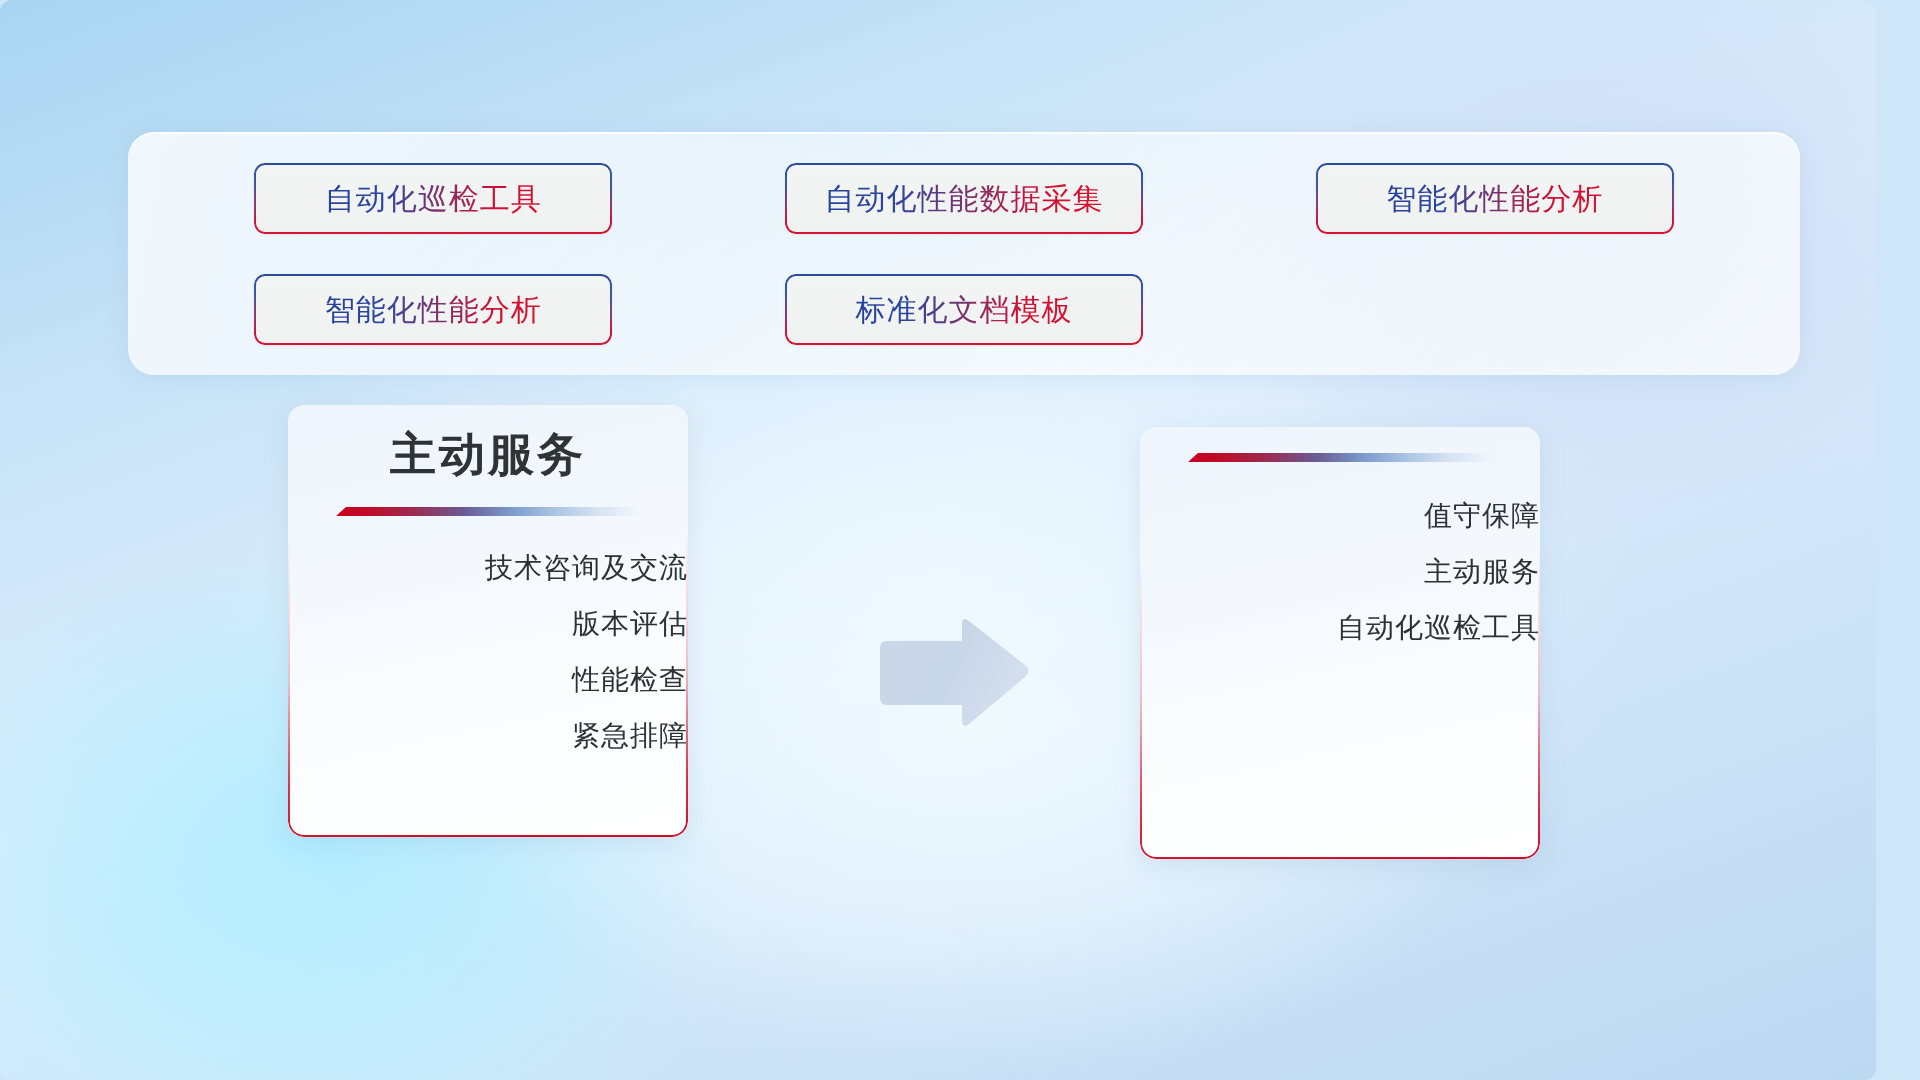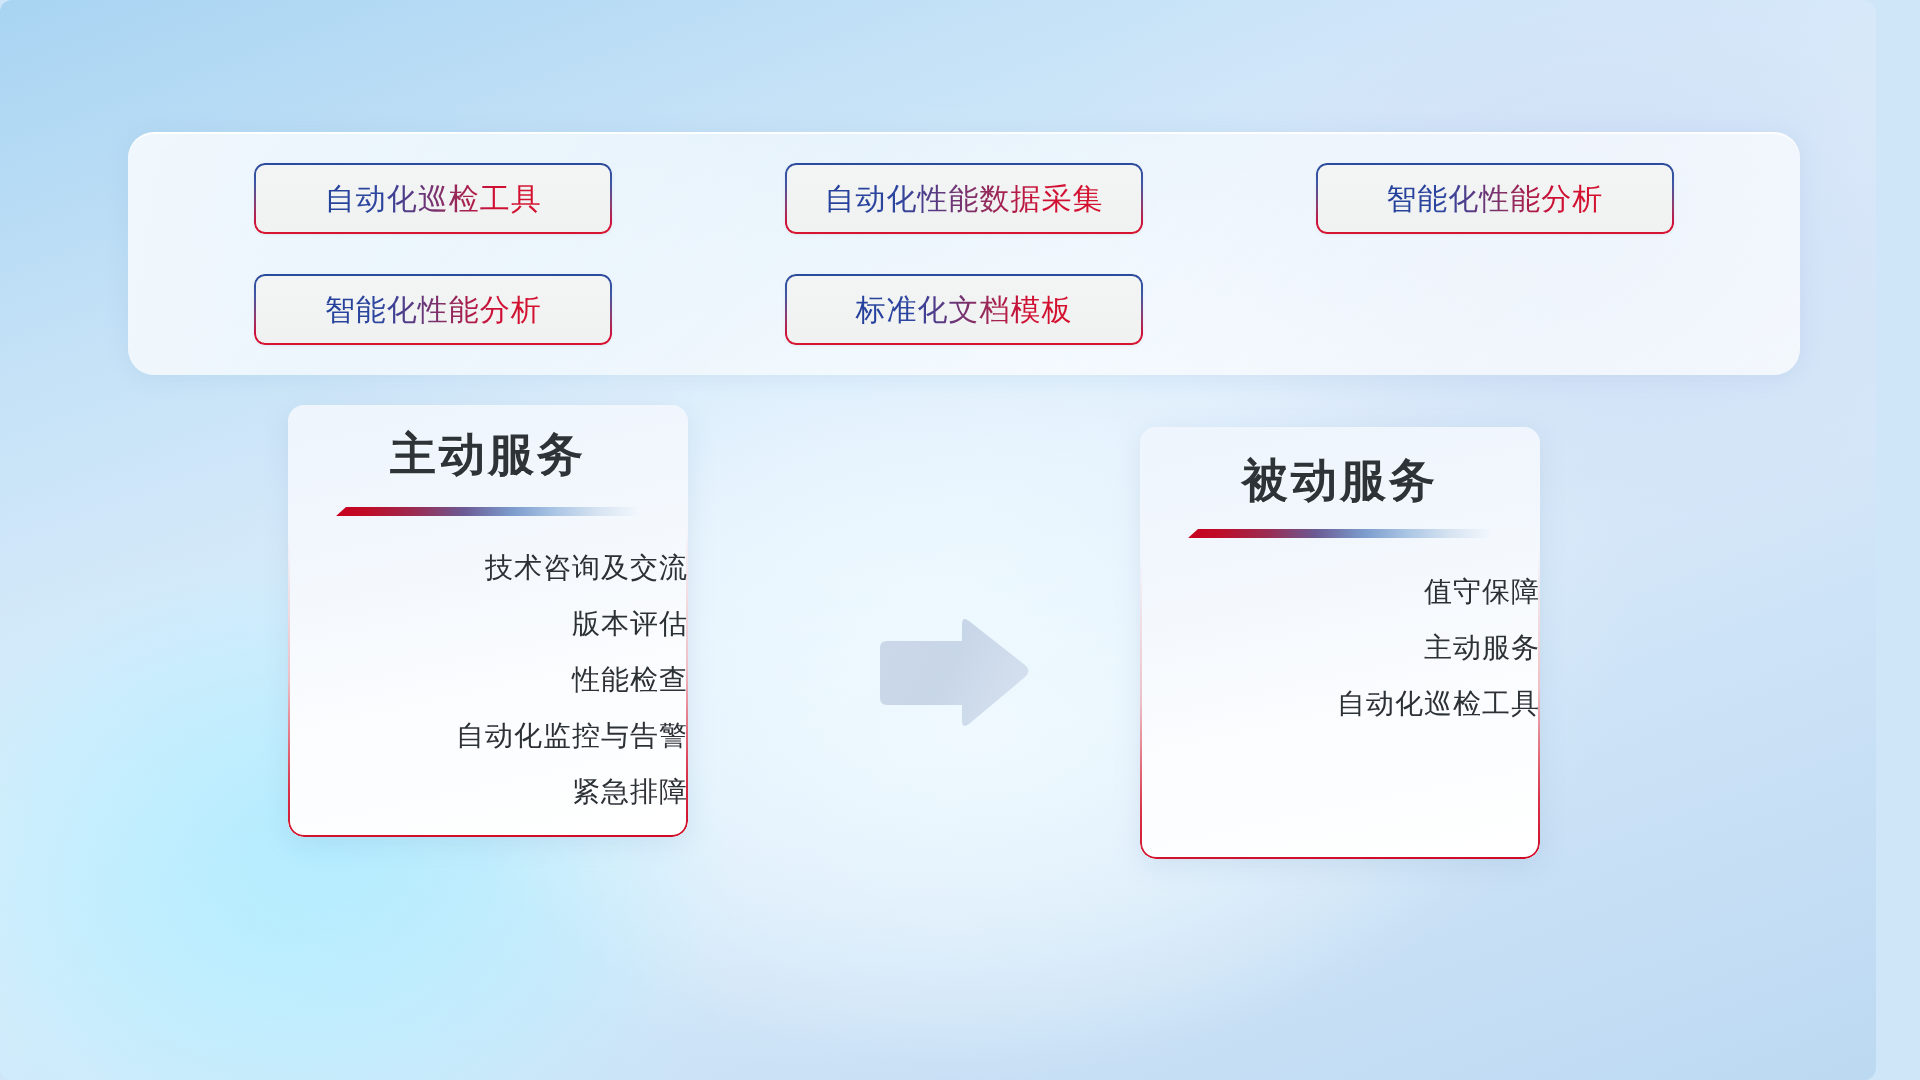--- a/index.html
+++ b/index.html
@@ -242,38 +242,36 @@
     </div>
   </div>
 
   <div class="service-card" id="card-proactive">
     <div class="service-title">主动服务</div>
     <div class="title-rule"></div>
     <ul class="service-list">
       <li class="service-item">技术咨询及交流</li>
       <li class="service-item">版本评估</li>
       <li class="service-item">性能检查</li>
-      <li class="service-item">自动化监控与告警</li>
       <li class="service-item">紧急排障</li>
     </ul>
   </div>
 
   <svg id="flow-arrow" viewBox="0 0 160 118">
     <defs>
       <linearGradient id="arrowGrad" x1="0" y1="0" x2="1" y2="0.35">
         <stop offset="0%" stop-color="#c9d6e7" stop-opacity="0.95"></stop>
         <stop offset="55%" stop-color="#c4d3e6" stop-opacity="0.92"></stop>
         <stop offset="100%" stop-color="#cfdbeb" stop-opacity="0.88"></stop>
       </linearGradient>
     </defs>
     <path d="M8 34 Q8 27 15 27 L90 27 L90 10 Q90 2 97 7 L153 51 Q160 57 153 63 L97 110 Q90 115 90 107 L90 91 L15 91 Q8 91 8 84 Z" fill="url(#arrowGrad)"></path>
   </svg>
 
   <div class="service-card" id="card-reactive">
-    <div class="service-title">被动服务</div>
     <div class="title-rule"></div>
     <ul class="service-list">
       <li class="service-item">值守保障</li>
       <li class="service-item">主动服务</li>
       <li class="service-item">自动化巡检工具</li>
     </ul>
   </div>
 
 </div>
 

